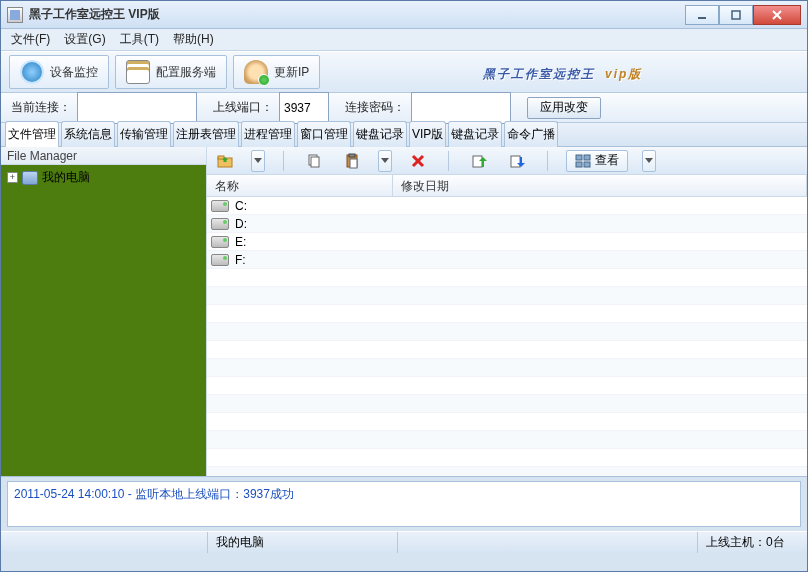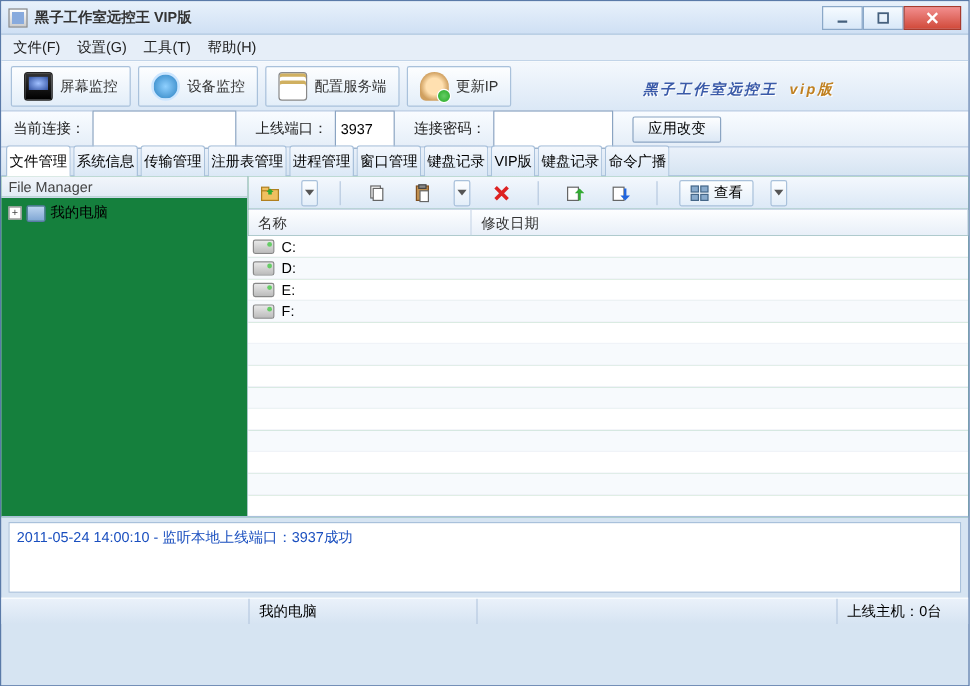--- a/index.html
+++ b/index.html
@@ -18,21 +18,21 @@
 .bigbtn-label{color:#333;}
 .brand { flex:1; text-align:center; font-size:18px; font-style:italic; font-weight:bold; color:#3a5aa8; text-shadow:1px 1px 0 #fff; letter-spacing:2px; font-family:"KaiTi","STKaiti",serif;}
 .brand .v { color:#c08020; margin-left:10px;}
 .formbar { height:30px; background:linear-gradient(#f9fcff,#e5eef8); border-bottom:1px solid #b6c9df; display:flex; align-items:center; gap:6px; padding:0 10px;}
 .formbar label{color:#222;}
 .formbar input{height:32px; border:1px solid #8aa4c2; background:#fff; padding:0 4px;}
 .btn { height:22px; padding:0 12px; border:1px solid #8aa4c2; background:linear-gradient(#fdfeff,#dce8f5); cursor:pointer; border-radius:2px;}
 .tabbar { height:24px; background:linear-gradient(#eaf1fa,#d6e4f2); display:flex; align-items:flex-end; padding:0 4px; border-bottom:1px solid #a9c1db;}
 .tab { padding:4px 2px; border:1px solid #a9c1db; border-bottom:none; margin-right:2px; background:linear-gradient(#f4f8fd,#dbe8f6); cursor:pointer; border-radius:3px 3px 0 0; position:relative; top:1px;}
 .tab.active { background:#fff; }
-.main { display:flex; height:284px; background:#15803d; border-bottom:1px solid #a9c1db;}
+.main { display:flex; height:330px; background:#4d7c0f; border-bottom:1px solid #a9c1db;}
 .sidebar { width:206px; border-right:1px solid #cbd8e8; display:flex; flex-direction:column;}
 .side-head { height:18px; background:linear-gradient(#f2f6fb,#e2ebf5); border-bottom:1px solid #cbd8e8; padding:2px 6px; color:#444;}
 .tree { flex:1; padding:4px 6px; overflow:auto;}
 .tree-row{display:flex;align-items:center;gap:4px;cursor:pointer;}
 .tree-row .plus{width:11px;height:11px;border:1px solid #888;display:flex;align-items:center;justify-content:center;font-size:9px;line-height:1;color:#444;background:#fff;}
 .tree-row .pc-icon{width:16px;height:14px;background:linear-gradient(#bcd4ef,#7fa6d4);border:1px solid #5a7aa8;border-radius:2px;}
 .filearea{flex:1;display:flex;flex-direction:column;}
 .filetools{height:28px;background:linear-gradient(#f4f8fd,#dbe8f6);border-bottom:1px solid #cbd8e8;display:flex;align-items:center;gap:14px;padding:0 6px;}
 .tbtn{width:24px;height:22px;border:1px solid transparent;display:flex;align-items:center;justify-content:center;cursor:pointer;border-radius:2px;}
 .tbtn.withlabel{width:auto;padding:0 8px;gap:4px;border:1px solid #a9c1db;background:linear-gradient(#fdfeff,#e3eef9);}
@@ -42,21 +42,21 @@
 .listhead{height:22px;display:flex;background:linear-gradient(#fdfeff,#e8eff8);border-bottom:1px solid #cbd8e8;}
 .listhead .col{border-right:1px solid #cbd8e8;padding:3px 8px;color:#333;}
 .listbody{flex:1;overflow:auto;}
 .row{height:18px;display:flex;align-items:center;border-bottom:1px solid #f0f3f8;}
 .row:nth-child(even){background:#f7fafd;}
 .row:nth-child(odd){background:#fff;}
 .row .c1{width:186px;display:flex;align-items:center;gap:6px;padding-left:4px;}
 .drive-icon{width:18px;height:12px;background:linear-gradient(#e8e8e8,#bcbcbc);border:1px solid #888;border-radius:2px;position:relative;}
 .drive-icon::after{content:"";position:absolute;right:1px;top:1px;width:4px;height:4px;background:#6c6;border-radius:50%;}
 .row.empty .c1{padding:0;}
-.logarea{height:59px;background:#fff;border:1px solid #a9c1db;margin:4px 6px 0;padding:4px 6px;color:#1a4fbf;overflow:auto;}
+.logarea{height:46px;background:#fff;border:1px solid #a9c1db;margin:4px 6px 0;padding:4px 6px;color:#1a4fbf;overflow:auto;}
 .statusbar{height:22px;background:linear-gradient(#eaf1fa,#d6e4f2);border-top:1px solid #fff;display:flex;align-items:center;margin-top:4px;}
 .statusbar .cell{border-left:1px solid #b6c9df;height:100%;display:flex;align-items:center;padding:0 8px;}
 svg{display:block;}
 </style>
 </head>
 <body>
 
 <div class="titlebar">
   <div class="title-icon">
     <svg width="10" height="10">
@@ -85,26 +85,20 @@
 </div>
 
 <div class="menubar">
   <span>文件(F)</span>
   <span>设置(G)</span>
   <span>工具(T)</span>
   <span>帮助(H)</span>
 </div>
 
 <div class="toolbar1">
-  <div class="bigbtn">
-    <div class="ic" style="background:linear-gradient(#333,#000);border:1px solid #222;position:relative;">
-        <div style="position:absolute;inset:3px 3px 8px 3px;background:radial-gradient(#a0c0ff,#3050a0);"></div>
-      </div>
-    <span class="bigbtn-label">屏幕监控</span>
-  </div>
   <div class="bigbtn">
     <div class="ic" style="background:radial-gradient(#8fd0ff,#2a80c0);border-radius:50%;border:2px solid #cce6ff;"></div>
     <span class="bigbtn-label">设备监控</span>
   </div>
   <div class="bigbtn">
     <div class="ic" style="background:#fff;border:1px solid #888;box-shadow:inset 0 3px 0 #d0b060,inset 0 6px 0 #fff,inset 0 9px 0 #d0b060;"></div>
     <span class="bigbtn-label">配置服务端</span>
   </div>
   <div class="bigbtn">
     <div class="ic" style="position:relative;background:radial-gradient(#ffe0b0 40%,#d0a060 70%);border-radius:50% 50% 20% 20%;">

